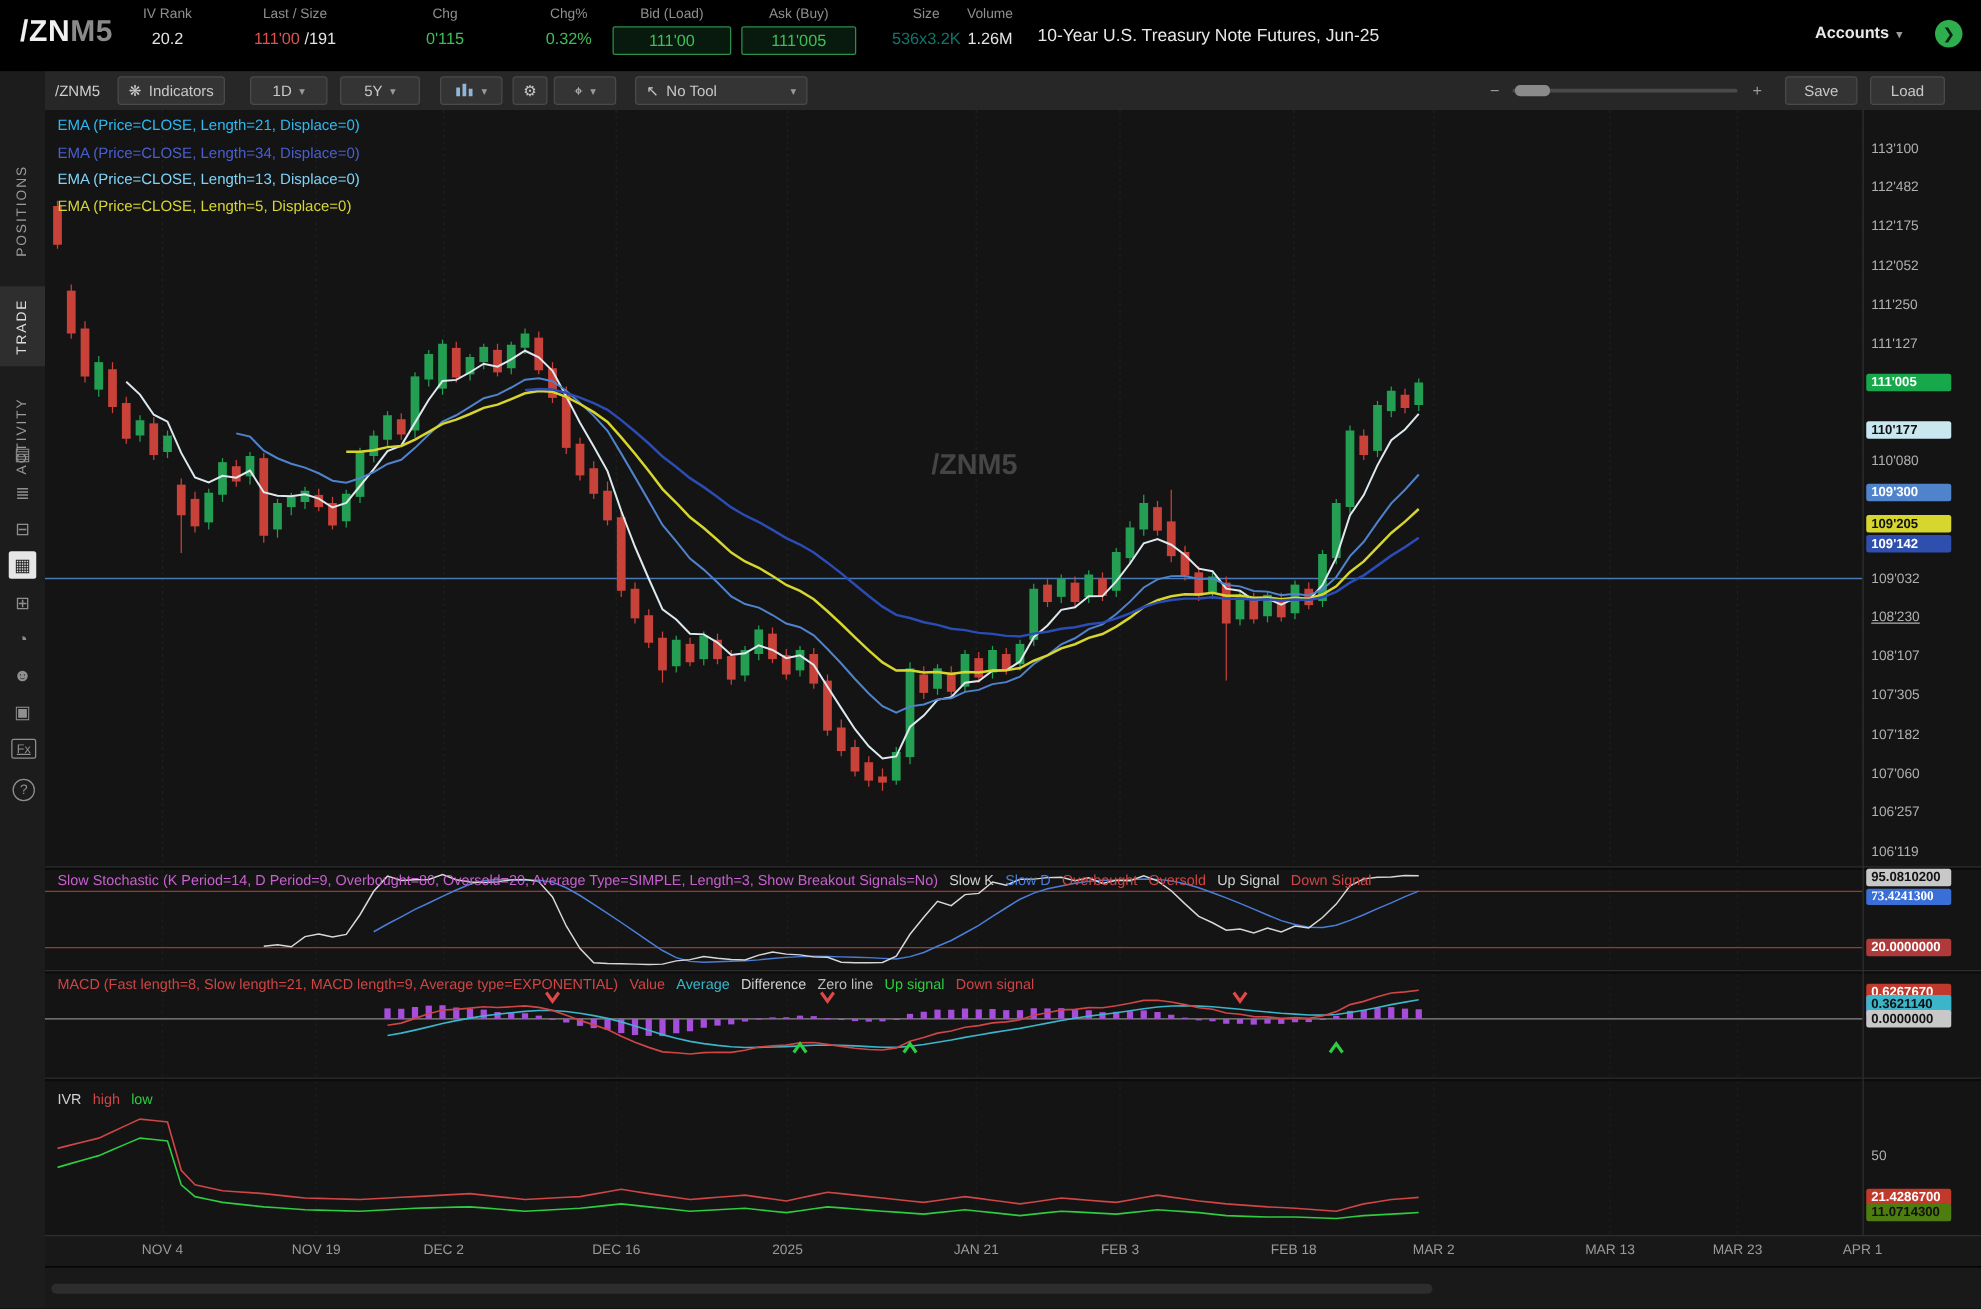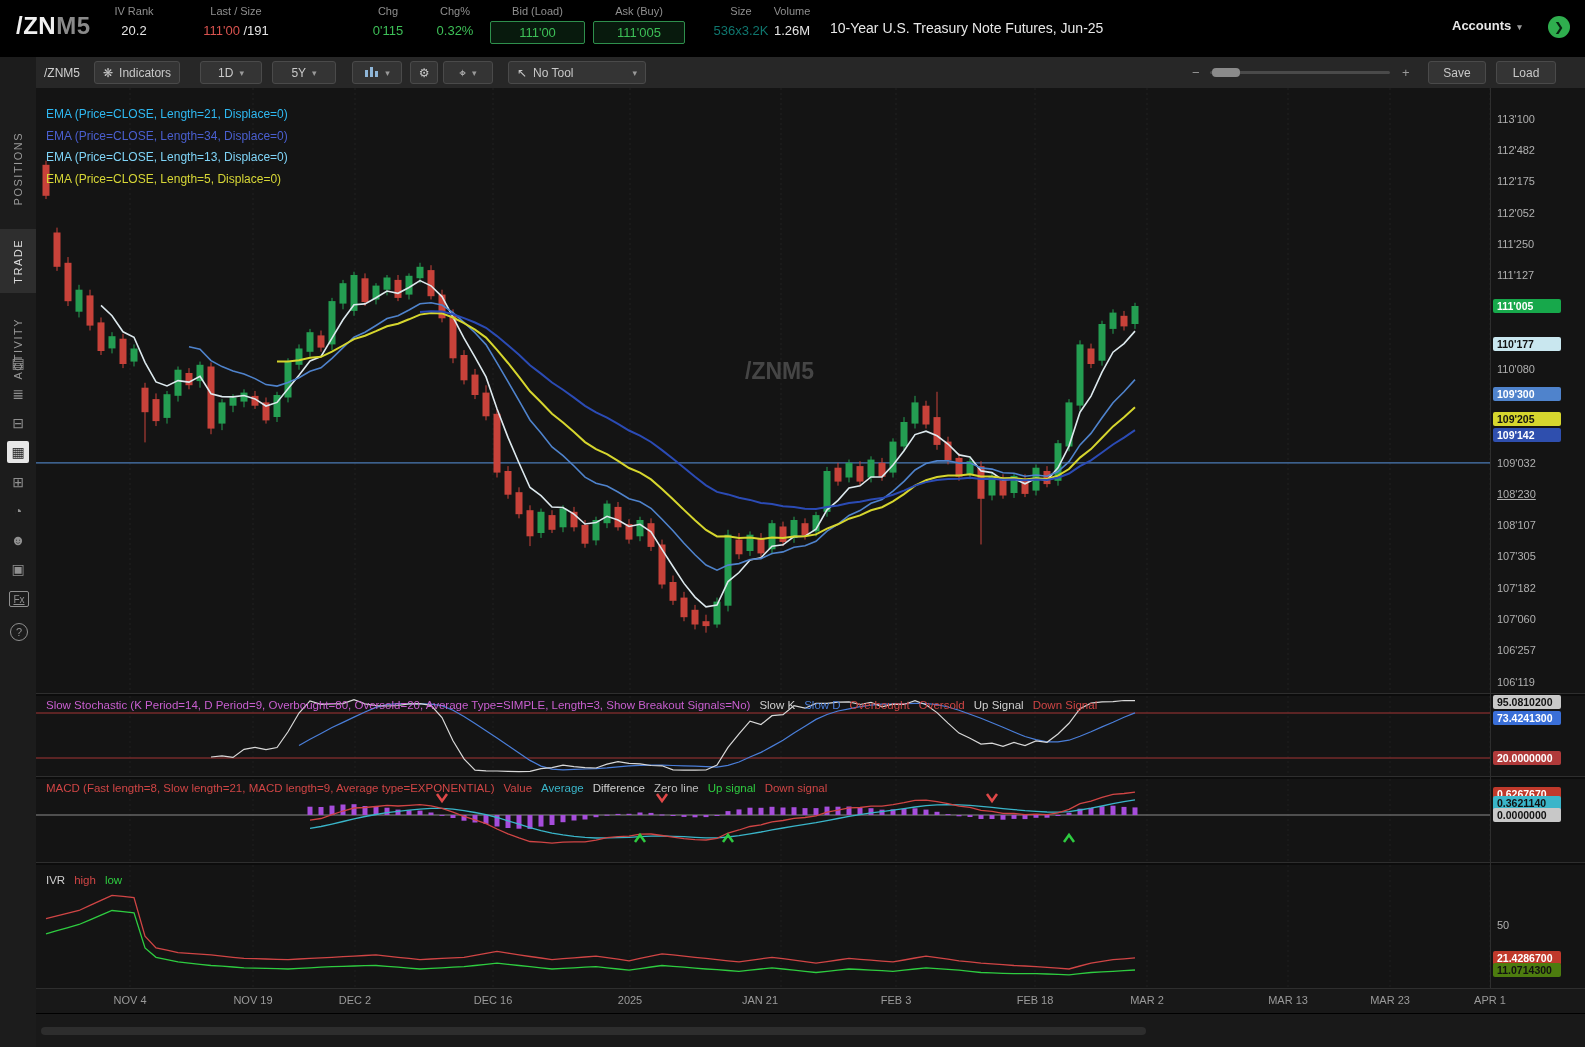--- a/index.html
+++ b/index.html
@@ -38,21 +38,21 @@
   #chart-wrap{position:absolute;left:36px;top:88px;width:1549px;height:900px;background:#141414;}
   #price-svg,#stoch-svg,#macd-svg,#ivr-svg{position:absolute;left:0;}
   #price-svg{top:0;}
   #stoch-svg{top:608px;}
   #macd-svg{top:691px;}
   #ivr-svg{top:777px;}
   .psep{position:absolute;left:0;width:1549px;height:3px;background:#0c0c0c;border-top:1px solid #2e2e2e;box-sizing:border-box;}
   #axis-col{position:absolute;left:1454px;top:0;width:95px;height:900px;border-left:1px solid #2e2e2e;}
   .axlabel{position:absolute;left:6px;font-size:11px;color:#b0b0b0;white-space:nowrap;}
   .badge{position:absolute;left:2px;min-width:60px;padding:1px 4px;font-size:10.5px;font-weight:bold;border-radius:2px;white-space:nowrap;}
-  #study-labels{position:absolute;left:10px;top:16px;}
+  #study-labels{position:absolute;left:10px;top:2px;}
   #study-labels div{font-size:12px;line-height:21.5px;cursor:pointer;white-space:nowrap;}
   .watermark{position:absolute;left:709px;top:270px;font-size:23px;font-weight:bold;color:#4e4e4e;opacity:.85;}
   .plegend{position:absolute;left:10px;font-size:11.5px;white-space:nowrap;cursor:pointer;}
   .plegend span{margin-right:9px;}
   
   #time-axis{position:absolute;left:36px;top:988px;width:1549px;height:24px;border-top:1px solid #2e2e2e;background:#181818;}
   .ttick{position:absolute;top:5px;font-size:11px;color:#9a9a9a;transform:translateX(-50%);white-space:nowrap;}
   #bottom-strip{position:absolute;left:36px;top:1013px;width:1549px;height:34px;background:#191919;border-top:1px solid #000;}
   #bottom-strip .handle{position:absolute;left:5px;top:13px;width:1105px;height:8px;background:#2d2d2d;border-radius:4px;cursor:pointer;}
 </style>
@@ -66,21 +66,21 @@
       <span class="sym-root">/ZN</span><span class="sym-suf">M5</span>
     </div>
     <div class="hcol" style="left:104px;width:60px">
       <div class="hlabel">IV Rank</div>
       <div class="hval">20.2</div>
     </div>
     <div class="hcol" style="left:186px;width:100px">
       <div class="hlabel">Last / Size</div>
       <div class="hval"><span class="redtxt">111'00</span> <span>/191</span></div>
     </div>
-    <div class="hcol" style="left:360px;width:56px">
+    <div class="hcol" style="left:328px;width:56px">
       <div class="hlabel">Chg</div>
       <div class="hval green">0'115</div>
     </div>
     <div class="hcol" style="left:424px;width:62px">
       <div class="hlabel">Chg%</div>
       <div class="hval green">0.32%</div>
     </div>
     <div class="hcol" style="left:490px;width:95px">
       <div class="hlabel">Bid (Load)</div>
       <div class="qbox">111'00</div>
@@ -554,39 +554,39 @@
         <div class="axlabel" style="top: 494px;">107'182</div>
         <div class="axlabel" style="top: 525px;">107'060</div>
         <div class="axlabel" style="top: 556px;">106'257</div>
         <div class="axlabel" style="top: 588px;">106'119</div>
         <div class="badge" style="top: 211px; background: rgb(23, 168, 75); color: rgb(255, 255, 255);">111'005</div>
         <div class="badge" style="top: 249px; background: rgb(201, 231, 239); color: rgb(17, 17, 17);">110'177</div>
         <div class="badge" style="top: 299px; background: rgb(79, 131, 204); color: rgb(255, 255, 255);">109'300</div>
         <div class="badge" style="top: 324px; background: rgb(214, 214, 46); color: rgb(17, 17, 17);">109'205</div>
         <div class="badge" style="top: 340px; background: rgb(47, 79, 174); color: rgb(255, 255, 255);">109'142</div>
         <div class="badge" style="top: 607px; background: rgb(200, 200, 200); color: rgb(17, 17, 17);">95.0810200</div>
-        <div class="badge" style="top: 623px; background: rgb(58, 111, 216); color: rgb(255, 255, 255);">73.4241300</div>
+        <div class="badge" style="top: 623px; background: rgb(58, 111, 216); color: rgb(255, 255, 255); font-family: Liberation Serif, serif;">73.4241300</div>
         <div class="badge" style="top: 663px; background: rgb(176, 58, 58); color: rgb(255, 255, 255);">20.0000000</div>
         <div class="badge" style="top: 699px; background: rgb(192, 57, 43); color: rgb(255, 255, 255);">0.6267670</div>
         <div class="badge" style="top: 711px; background: rgb(166, 77, 219); color: rgb(255, 255, 255);">0.2646530</div>
         <div class="badge" style="top: 708px; background: rgb(58, 181, 201); color: rgb(17, 17, 17);">0.3621140</div>
         <div class="badge" style="top: 720px; background: rgb(200, 200, 200); color: rgb(17, 17, 17);">0.0000000</div>
         <div class="axlabel" style="top: 831px;">50</div>
         <div class="badge" style="top: 863px; background: rgb(192, 57, 43); color: rgb(255, 255, 255);">21.4286700</div>
         <div class="badge" style="top: 875px; background: #4d7c0f; color: rgb(17, 17, 17);">11.0714300</div>
       </div>
   </div>
 
   <div id="time-axis">
       <div class="ttick" style="left: 94px;">NOV 4</div>
       <div class="ttick" style="left: 217px;">NOV 19</div>
       <div class="ttick" style="left: 319px;">DEC 2</div>
       <div class="ttick" style="left: 457px;">DEC 16</div>
       <div class="ttick" style="left: 594px;">2025</div>
-      <div class="ttick" style="left: 724px;">JAN 21</div>
+      <div class="ttick" style="left: 745px;">JAN 21</div>
       <div class="ttick" style="left: 860px;">FEB 3</div>
       <div class="ttick" style="left: 999px;">FEB 18</div>
       <div class="ttick" style="left: 1111px;">MAR 2</div>
       <div class="ttick" style="left: 1252px;">MAR 13</div>
       <div class="ttick" style="left: 1354px;">MAR 23</div>
       <div class="ttick" style="left: 1454px;">APR 1</div>
     </div>
   <div id="bottom-strip">
     <div class="handle"></div>
   </div>

